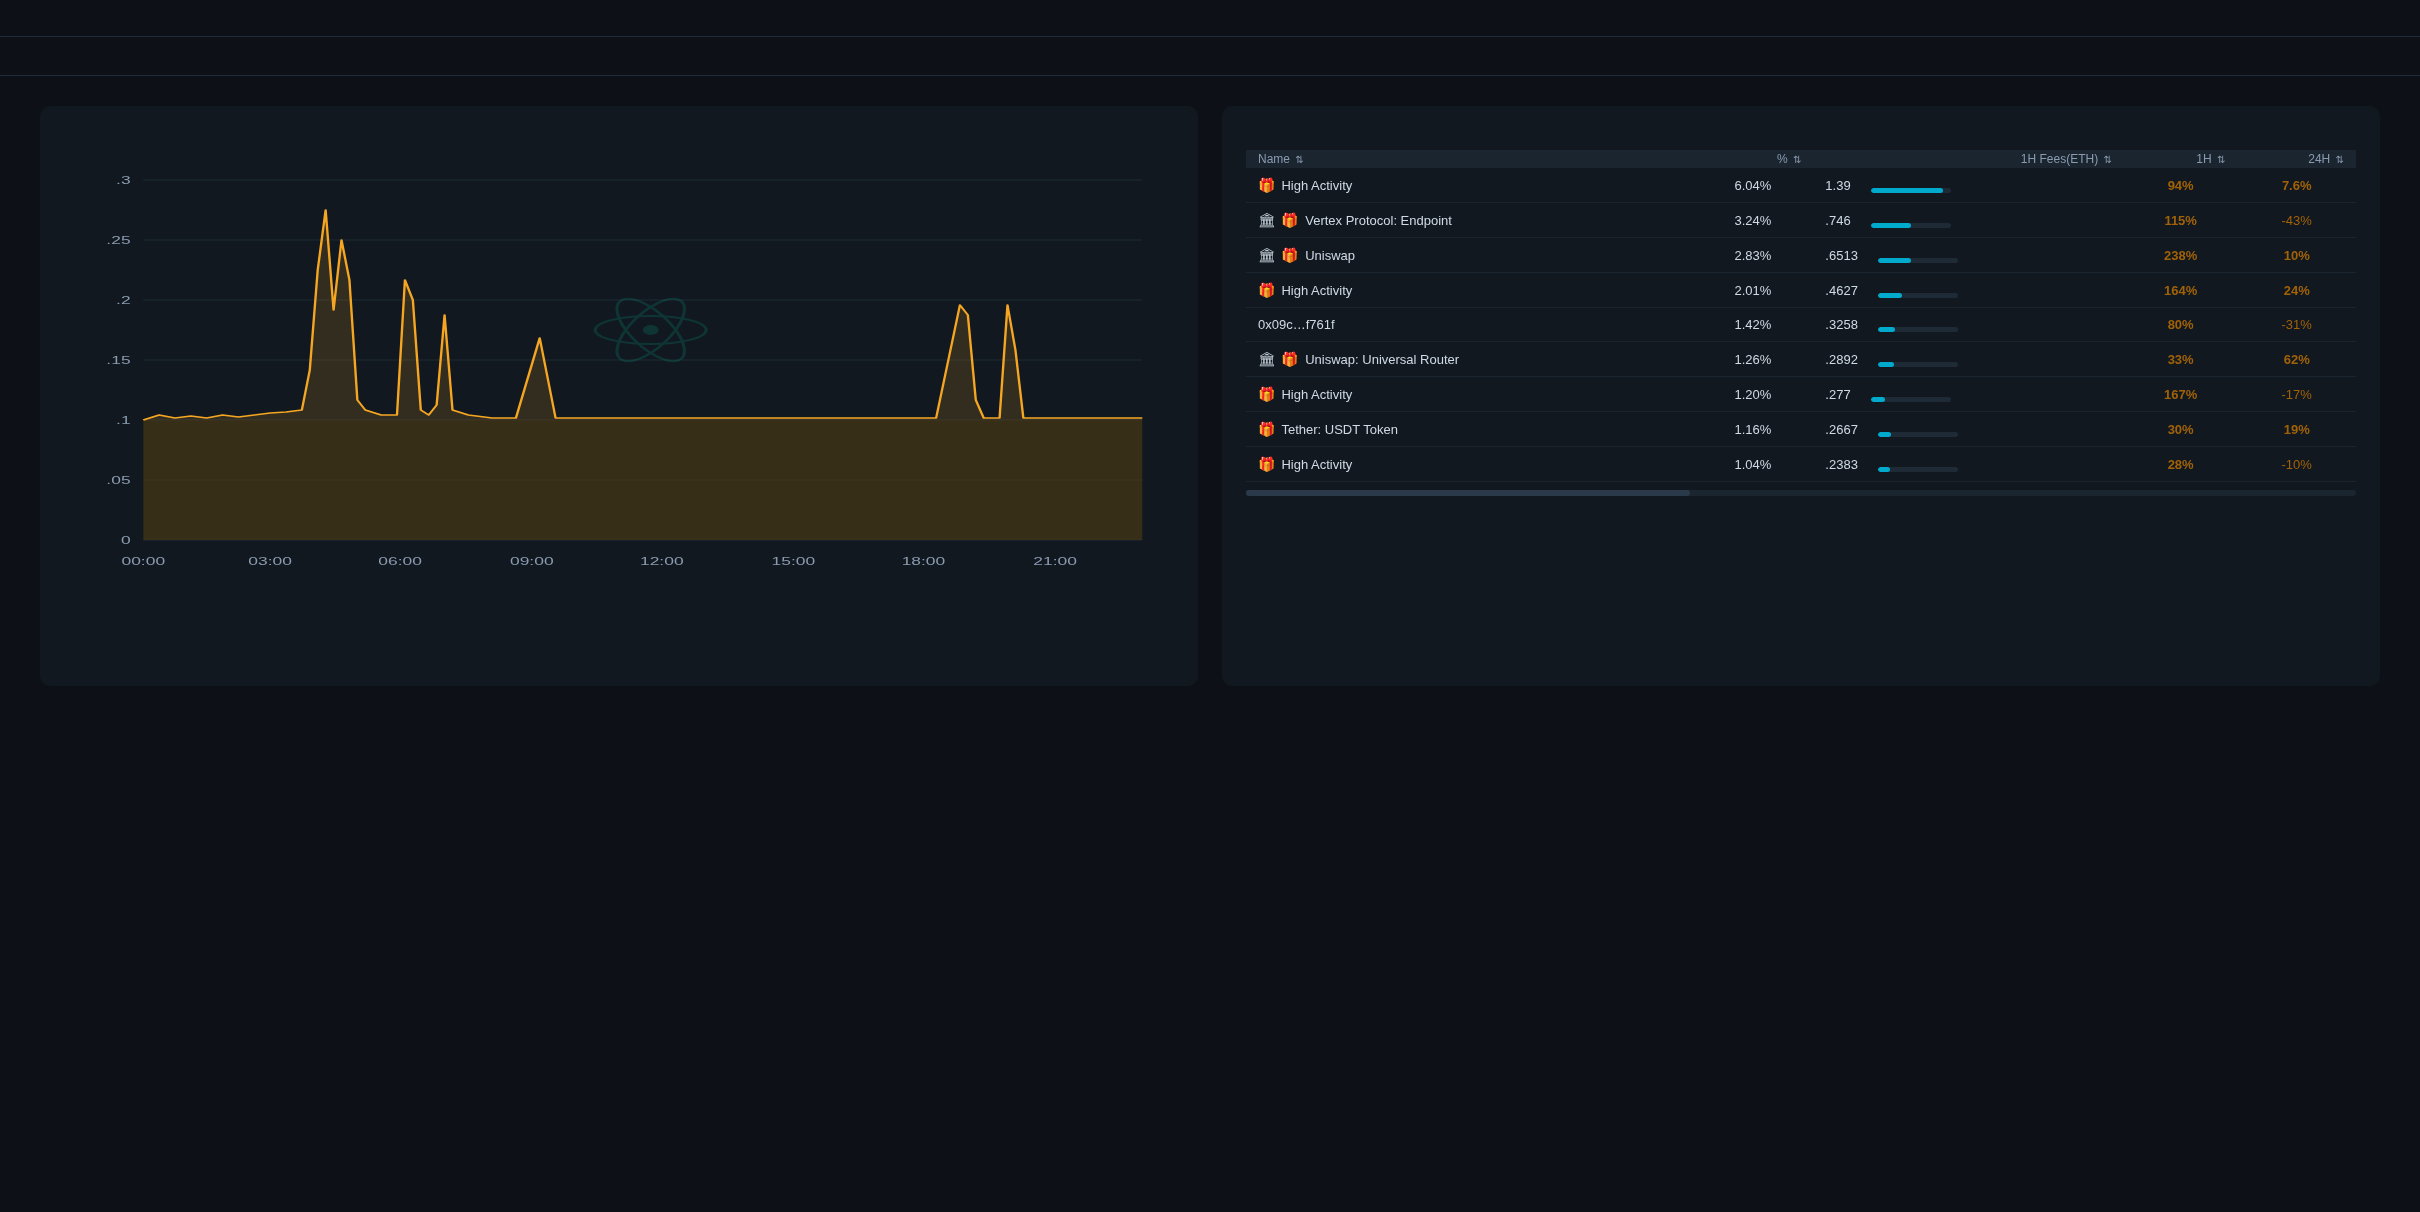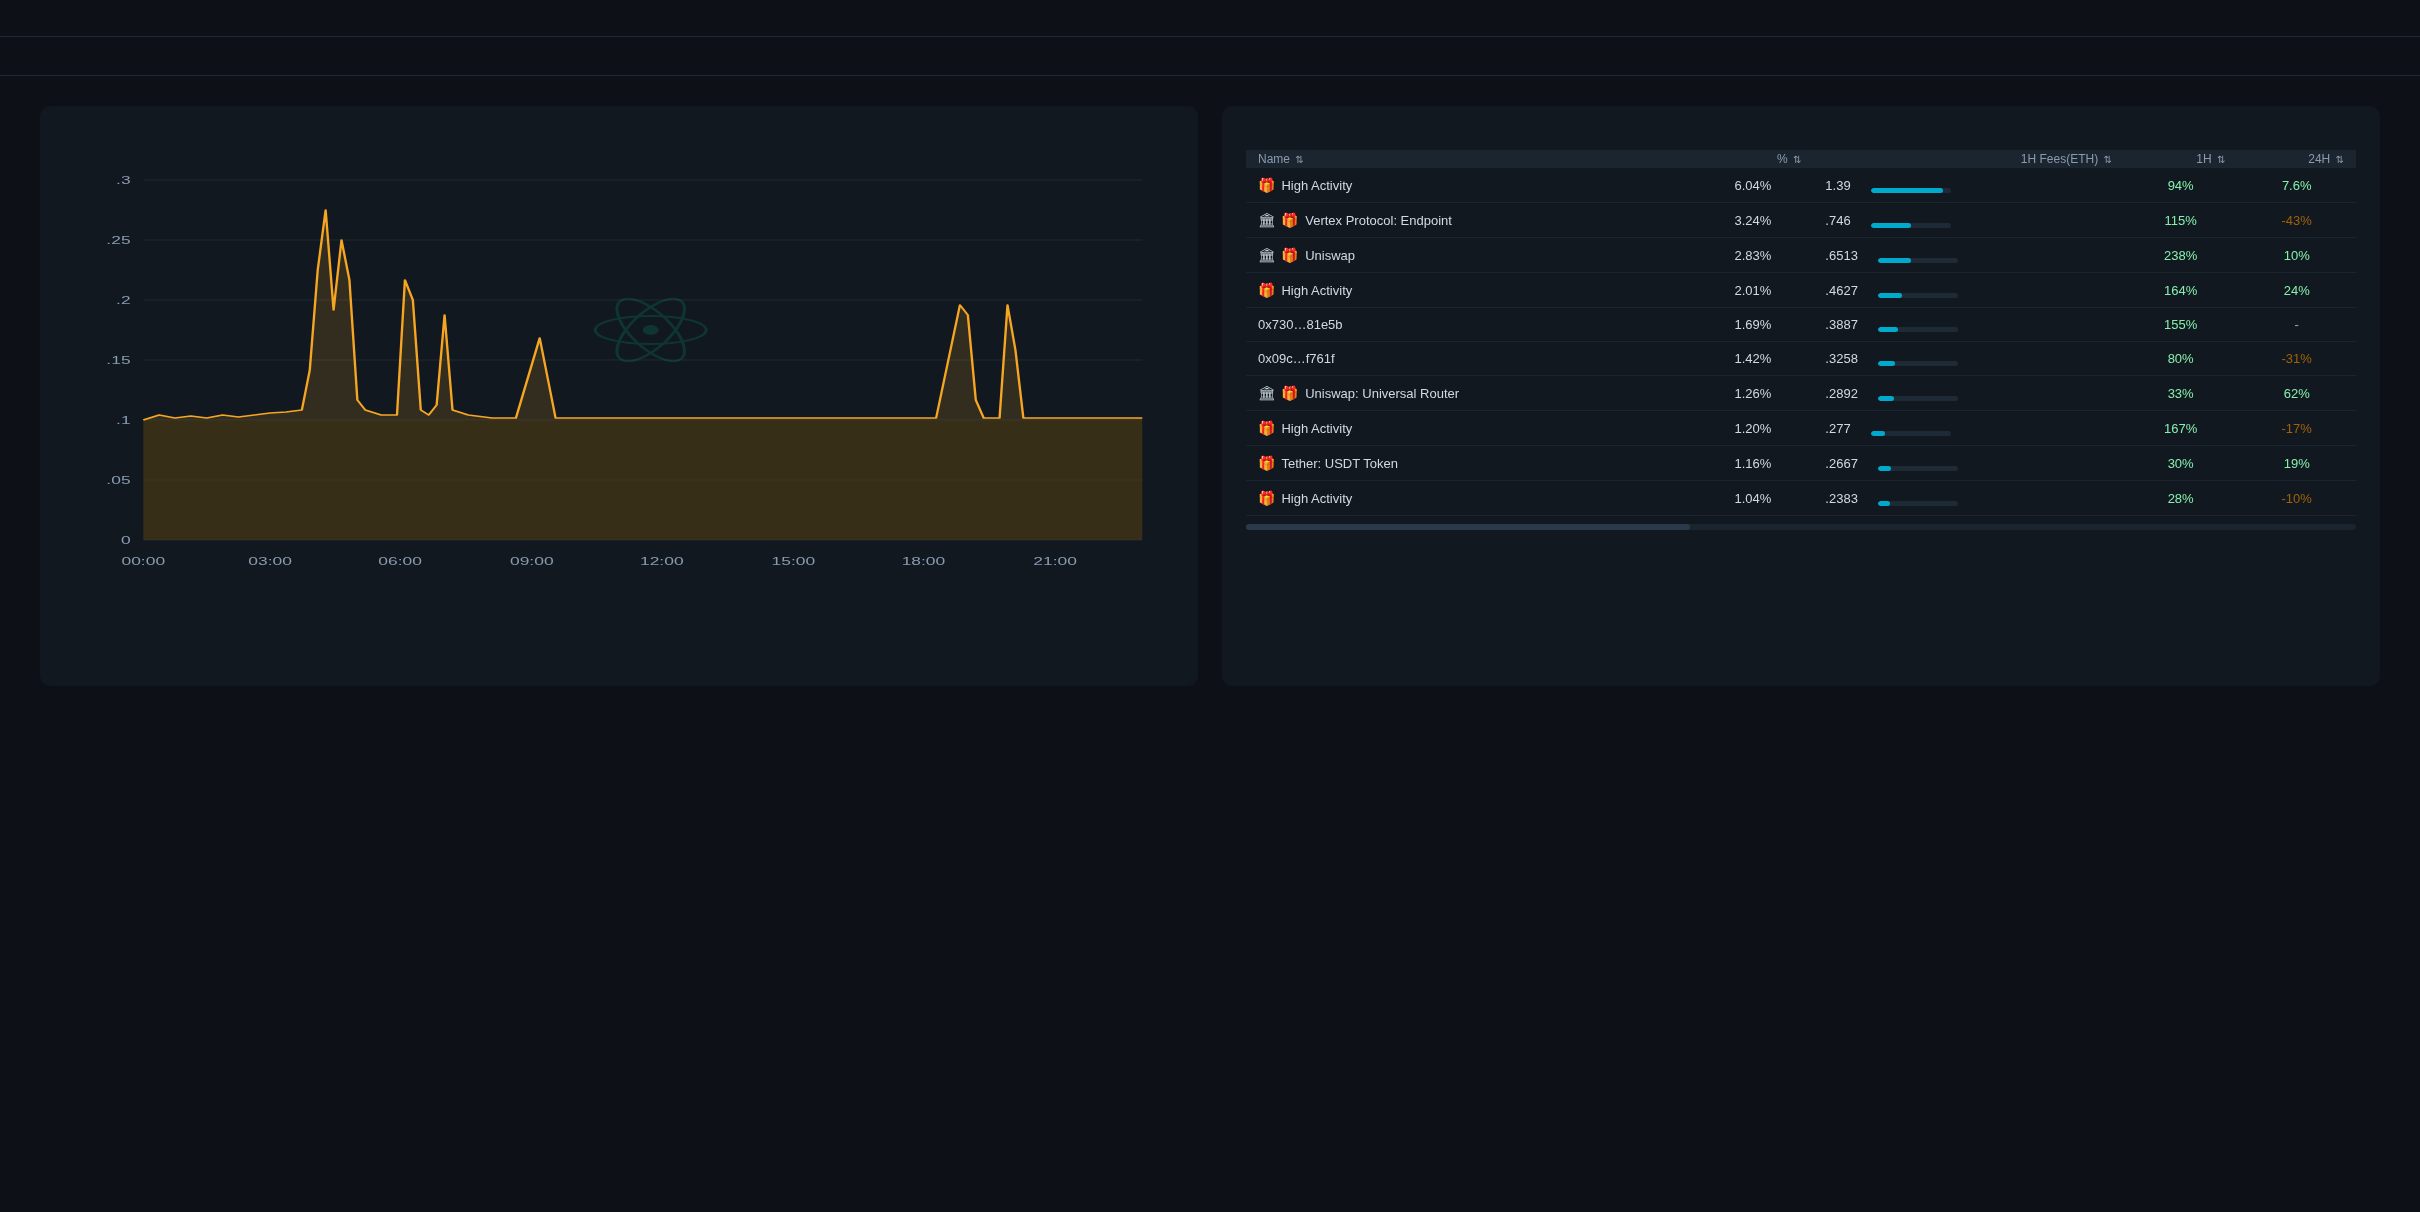--- a/index.html
+++ b/index.html
@@ -131,21 +131,21 @@
       height: 5px;
       background: #1e2a35;
       border-radius: 3px;
       overflow: hidden;
     }
     .bar-fill {
       height: 100%;
       background: #00aacc;
       border-radius: 3px;
     }
-    .pct-green { color: #86efac; }
+    .pct-green { color: #a16207; font-weight: bold; }
     .pct-red { color: #a16207; }
     .pct-neutral { color: #a0aab4; }
     .sort-icon { font-size: 10px; color: #8a9bb0; margin-left: 2px; }
     .scrollbar-row {
       margin-top: 8px;
       height: 6px;
       background: #1a2530;
       border-radius: 3px;
     }
     .scrollbar-thumb {
@@ -445,39 +445,20 @@
           </div>
         </div>
       </td>
       <td class="right pct-green">164%</td>
       <td class="right pct-green">24%</td>
     </tr>
             <tr>
       <td>
         <div class="row-name">
 
-          <span>0x730…81e5b</span>
-        </div>
-      </td>
-      <td class="right">1.69%</td>
-      <td>
-        <div class="bar-cell">
-          <span>.3887</span>
-          <div class="bar-track">
-            <div class="bar-fill" style="width:25%"></div>
-          </div>
-        </div>
-      </td>
-      <td class="right pct-green">155%</td>
-      <td class="right pct-neutral">-</td>
-    </tr>
-            <tr>
-      <td>
-        <div class="row-name">
-
           <span>0x09c…f761f</span>
         </div>
       </td>
       <td class="right">1.42%</td>
       <td>
         <div class="bar-cell">
           <span>.3258</span>
           <div class="bar-track">
             <div class="bar-fill" style="width:22%"></div>
           </div>

